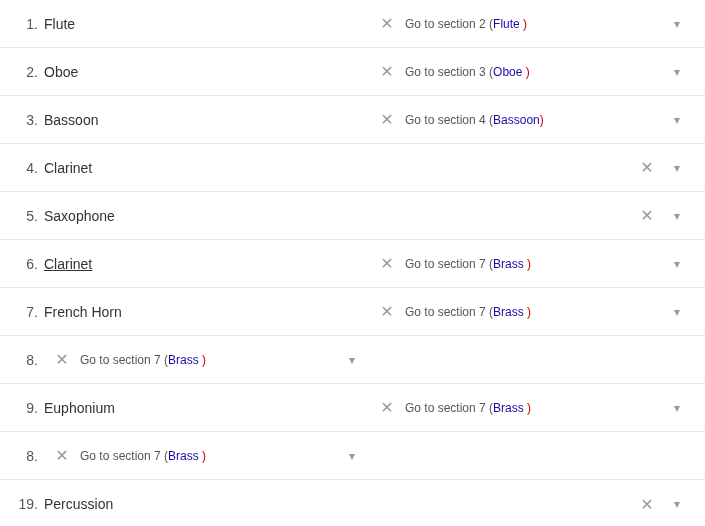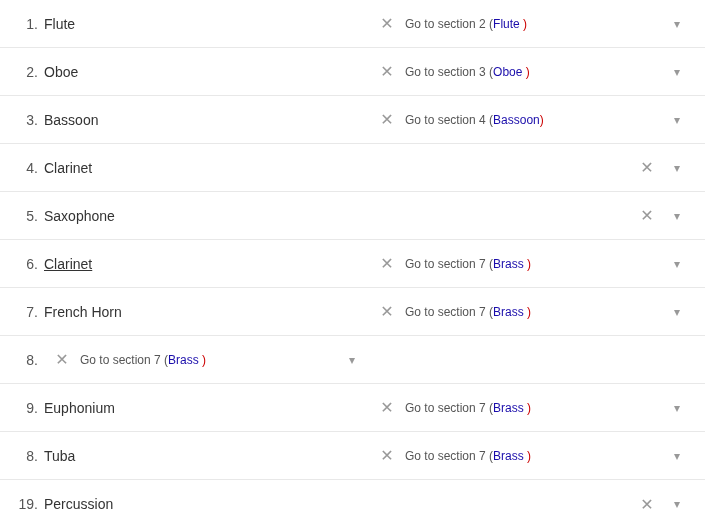--- a/index.html
+++ b/index.html
@@ -131,21 +131,20 @@
     </div>
     <div class="list-row">
       <span class="row-number">9.</span>
       <span class="row-name">Euphonium</span>
       <span class="row-delete">✕</span>
       <div class="row-link">Go to section 7 (<span class="link-text">Brass</span><span class="link-paren"> )</span></div>
       <span class="row-dropdown">▾</span>
     </div>
     <div class="list-row">
       <span class="row-number">8.</span>
-      <span class="row-name">Tuba</span>
       <span class="row-delete">✕</span>
       <div class="row-link">Go to section 7 (<span class="link-text">Brass</span><span class="link-paren"> )</span></div>
       <span class="row-dropdown">▾</span>
     </div>
     <div class="list-row">
       <span class="row-number">19.</span>
       <span class="row-name">Percussion</span>
       <span class="row-delete">✕</span>
       <span class="row-dropdown">▾</span>
     </div>

